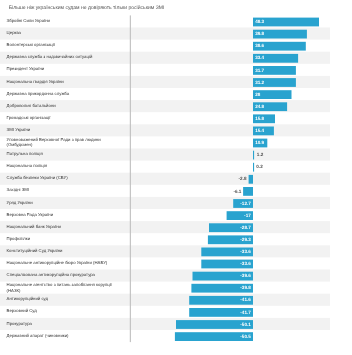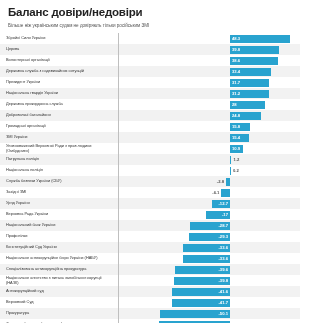--- a/index.html
+++ b/index.html
@@ -47,21 +47,20 @@
   }
   .val.pos{left:2px;}
   .val.neg{right:2px;}
   .val.outside{color:#555;}
 </style>
 </head>
 <body>
 
 <div id="chart-root">
 
-  <div class="chart-title">Баланс довіри/недовіри</div>
   <div class="chart-subtitle">Більше ніж українським судам не довіряють тільки російським ЗМІ</div>
 
   <div class="rows" id="rows">
     <div class="zero-line"></div>
   <div class="row">
         <div class="row-label">Збройні Сили України</div>
         <div class="row-plot">
           <div class="bar pos" style="left: 118px; width: 59.7164px;"></div>
           <div class="val pos" style="left: 120px;">48.3</div>
         </div>

